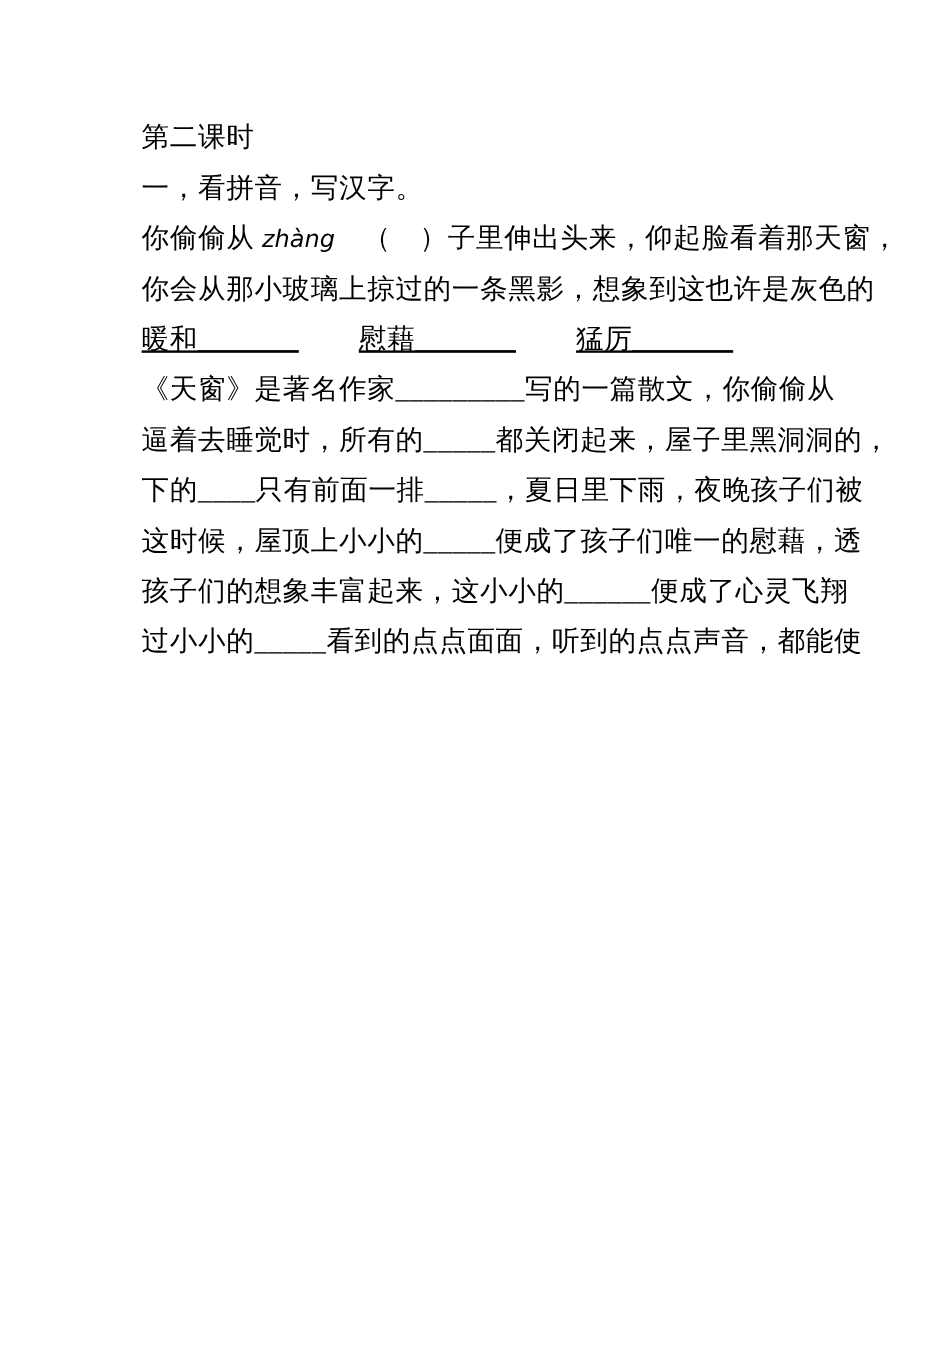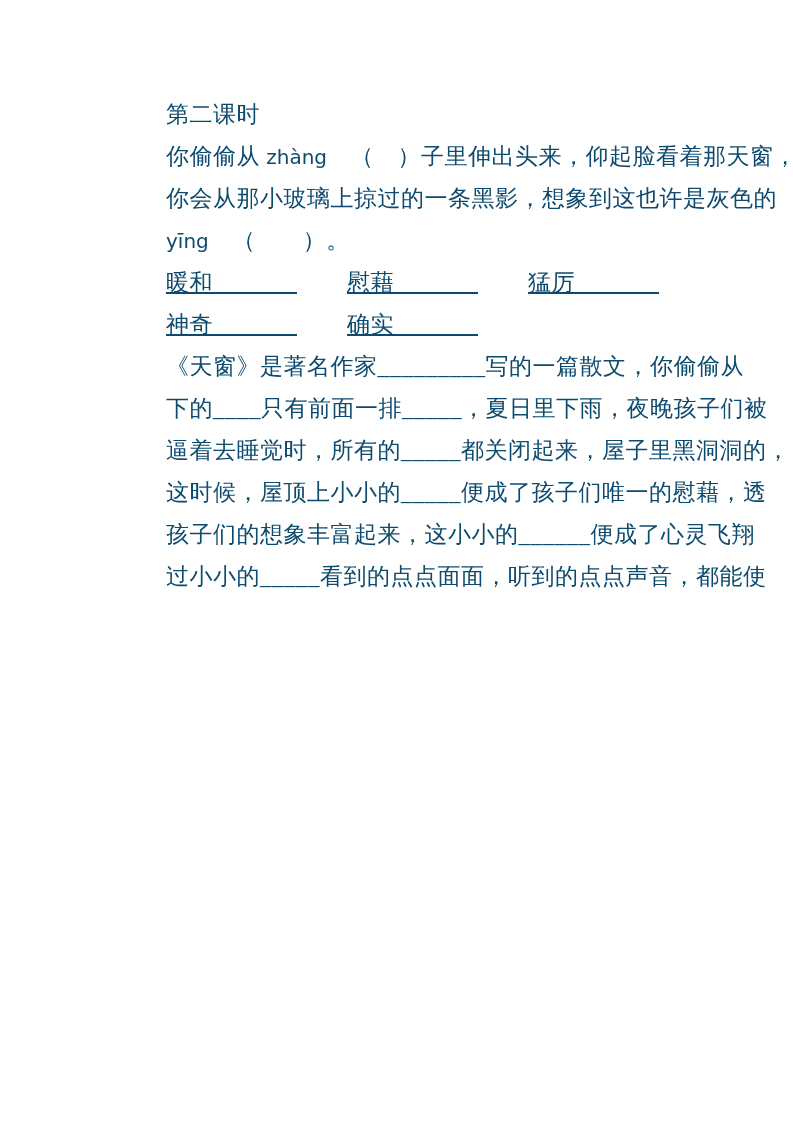--- a/index.html
+++ b/index.html
@@ -5,64 +5,63 @@
   * { margin: 0; padding: 0; box-sizing: border-box; }
   html, body { width: 793px; height: 1122px; }
   body { background: #ffffff; }
   .page {
     position: relative;
     width: 793px;
     height: 949px;
     background: #ffffff;
     overflow: hidden;
     font-family: "Liberation Serif", "DejaVu Serif", serif;
-    color: #0c4a6e;
-    padding-left: 48px;
+    color: #000000;
   }
   .doc {
     padding: 94px 70px 0 118px;
     width: 100%;
   }
   .line {
     font-size: 23px;
     line-height: 42px;
     height: 42px;
     white-space: nowrap;
     letter-spacing: 0.5px;
   }
   .py {
     font-family: "DejaVu Sans", "Liberation Sans", sans-serif;
     font-size: 20px;
     letter-spacing: 0;
+    font-style: italic;
   }
   .syn { display: inline-block; width: 181px; text-decoration: underline; }
 </style>
 </head>
 <body>
 
 <div class="page">
   <div class="doc">
 
     <div class="line">第二课时</div>
 
+    <div class="line">一，看拼音，写汉字。</div>
 
     <div class="line"><span>你偷偷从 </span><span class="py">zhàng</span><span>　（　）子里伸出头来，仰起脸看着那天窗，</span></div>
 
     <div class="line">你会从那小玻璃上掠过的一条黑影，想象到这也许是灰色的</div>
 
 
-    <div class="line"><span class="py">yīng</span><span>　（　　）。</span></div>
 
 
     <div class="line"><span class="syn">暖和_______</span><span class="syn">慰藉_______</span><span class="syn">猛厉_______</span></div>
 
-    <div class="line"><span class="syn">神奇_______</span><span class="syn">确实_______</span></div>
 
 
     <div class="line">《天窗》是著名作家_________写的一篇散文，你偷偷从</div>
+    <div class="line">逼着去睡觉时，所有的_____都关闭起来，屋子里黑洞洞的，</div>
     <div class="line">下的____只有前面一排_____，夏日里下雨，夜晚孩子们被</div>
-    <div class="line">逼着去睡觉时，所有的_____都关闭起来，屋子里黑洞洞的，</div>
     <div class="line">这时候，屋顶上小小的_____便成了孩子们唯一的慰藉，透</div>
     <div class="line">孩子们的想象丰富起来，这小小的______便成了心灵飞翔</div>
     <div class="line">过小小的_____看到的点点面面，听到的点点声音，都能使</div>
 
   </div>
 </div>
 
 </body></html>

